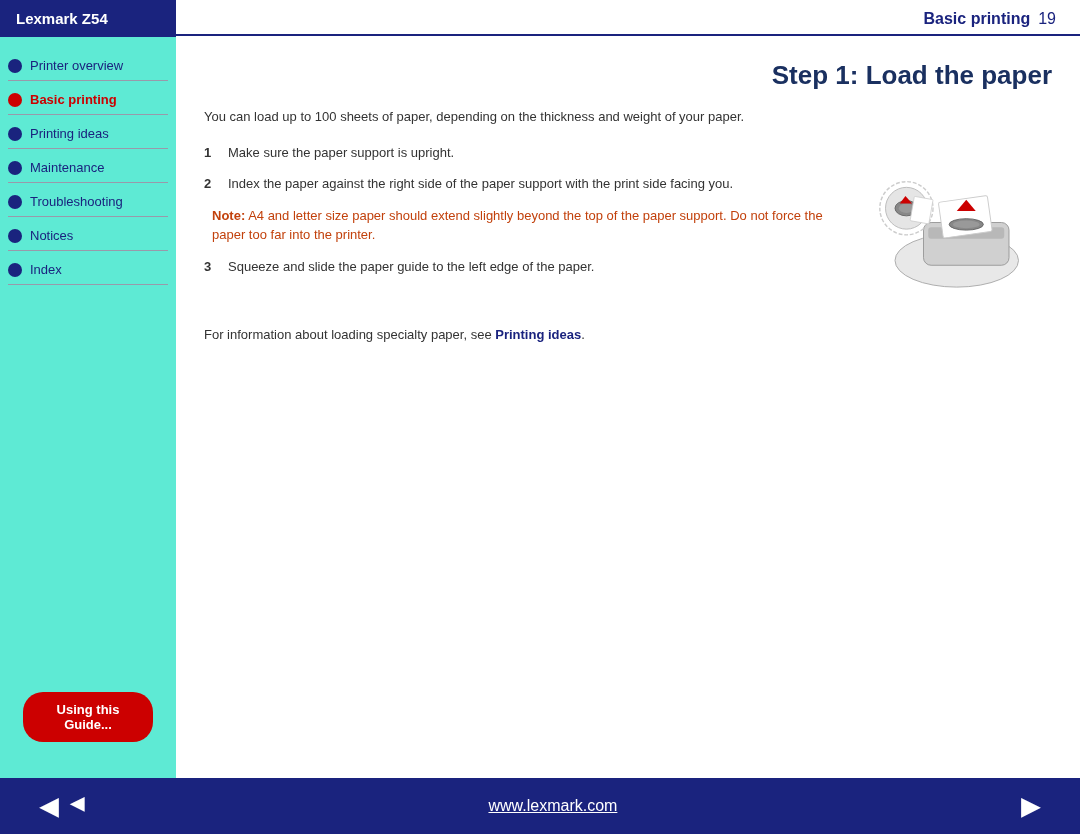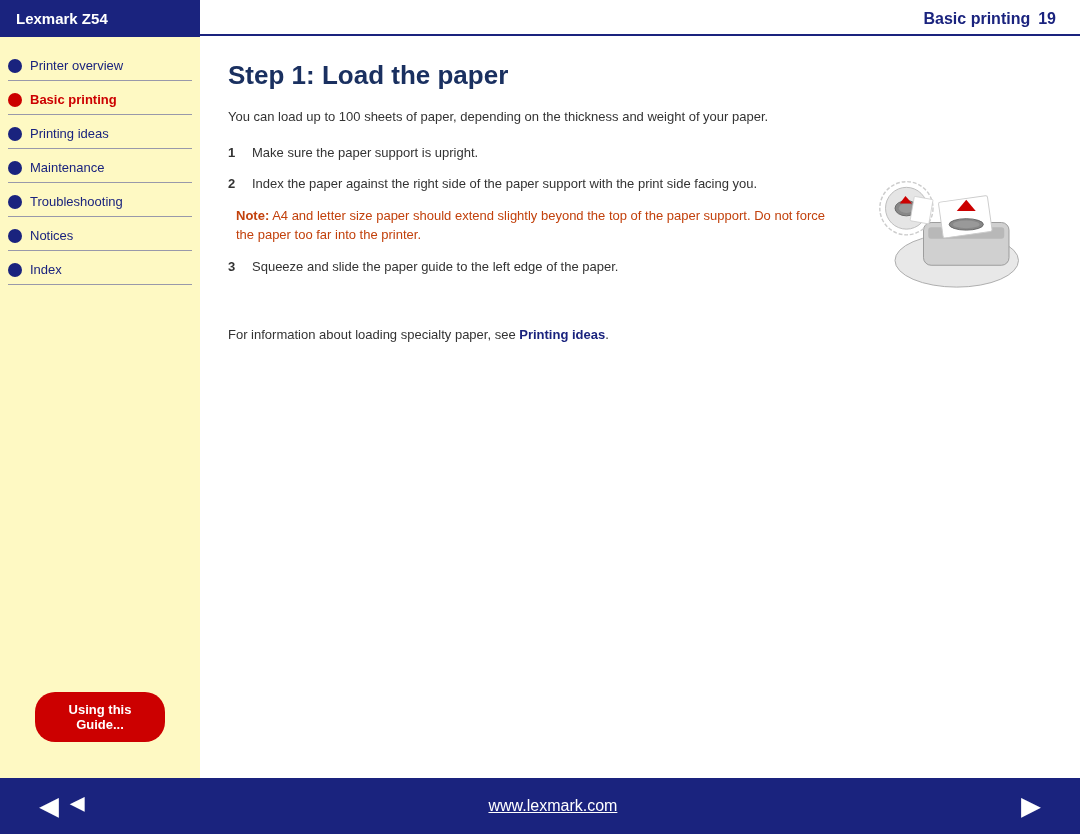--- a/index.html
+++ b/index.html
@@ -15,22 +15,22 @@
 
     
     .main-container {
       display: flex;
       flex: 1;
       background: #d8d8e8;
     }
 
     
     .sidebar {
-      width: 200px;
-      background: #fef9c3;
+      width: 176px;
+      background: #5eead4;
       display: flex;
       flex-direction: column;
       flex-shrink: 0;
       padding-bottom: 20px;
     }
 
     .sidebar-header {
       background: #1a237e;
       color: white;
       font-weight: bold;
@@ -115,35 +115,36 @@
     }
 
     .content-header-title {
       font-size: 16px;
       font-weight: bold;
       color: #1a237e;
     }
 
     .content-header-page {
       font-size: 16px;
-      font-weight: bold;
+      font-weight: normal;
       color: #1a237e;
       margin-left: 8px;
     }
 
     .content-body {
       padding: 16px 28px 16px 28px;
       flex: 1;
     }
 
     .page-title {
       font-size: 26px;
       font-weight: bold;
       color: #1a3060;
       margin-bottom: 16px;
+      text-align: right;
     }
 
     .intro-text {
       font-size: 13px;
       color: #333;
       margin-bottom: 16px;
       line-height: 1.5;
     }
 
     .content-with-image {

